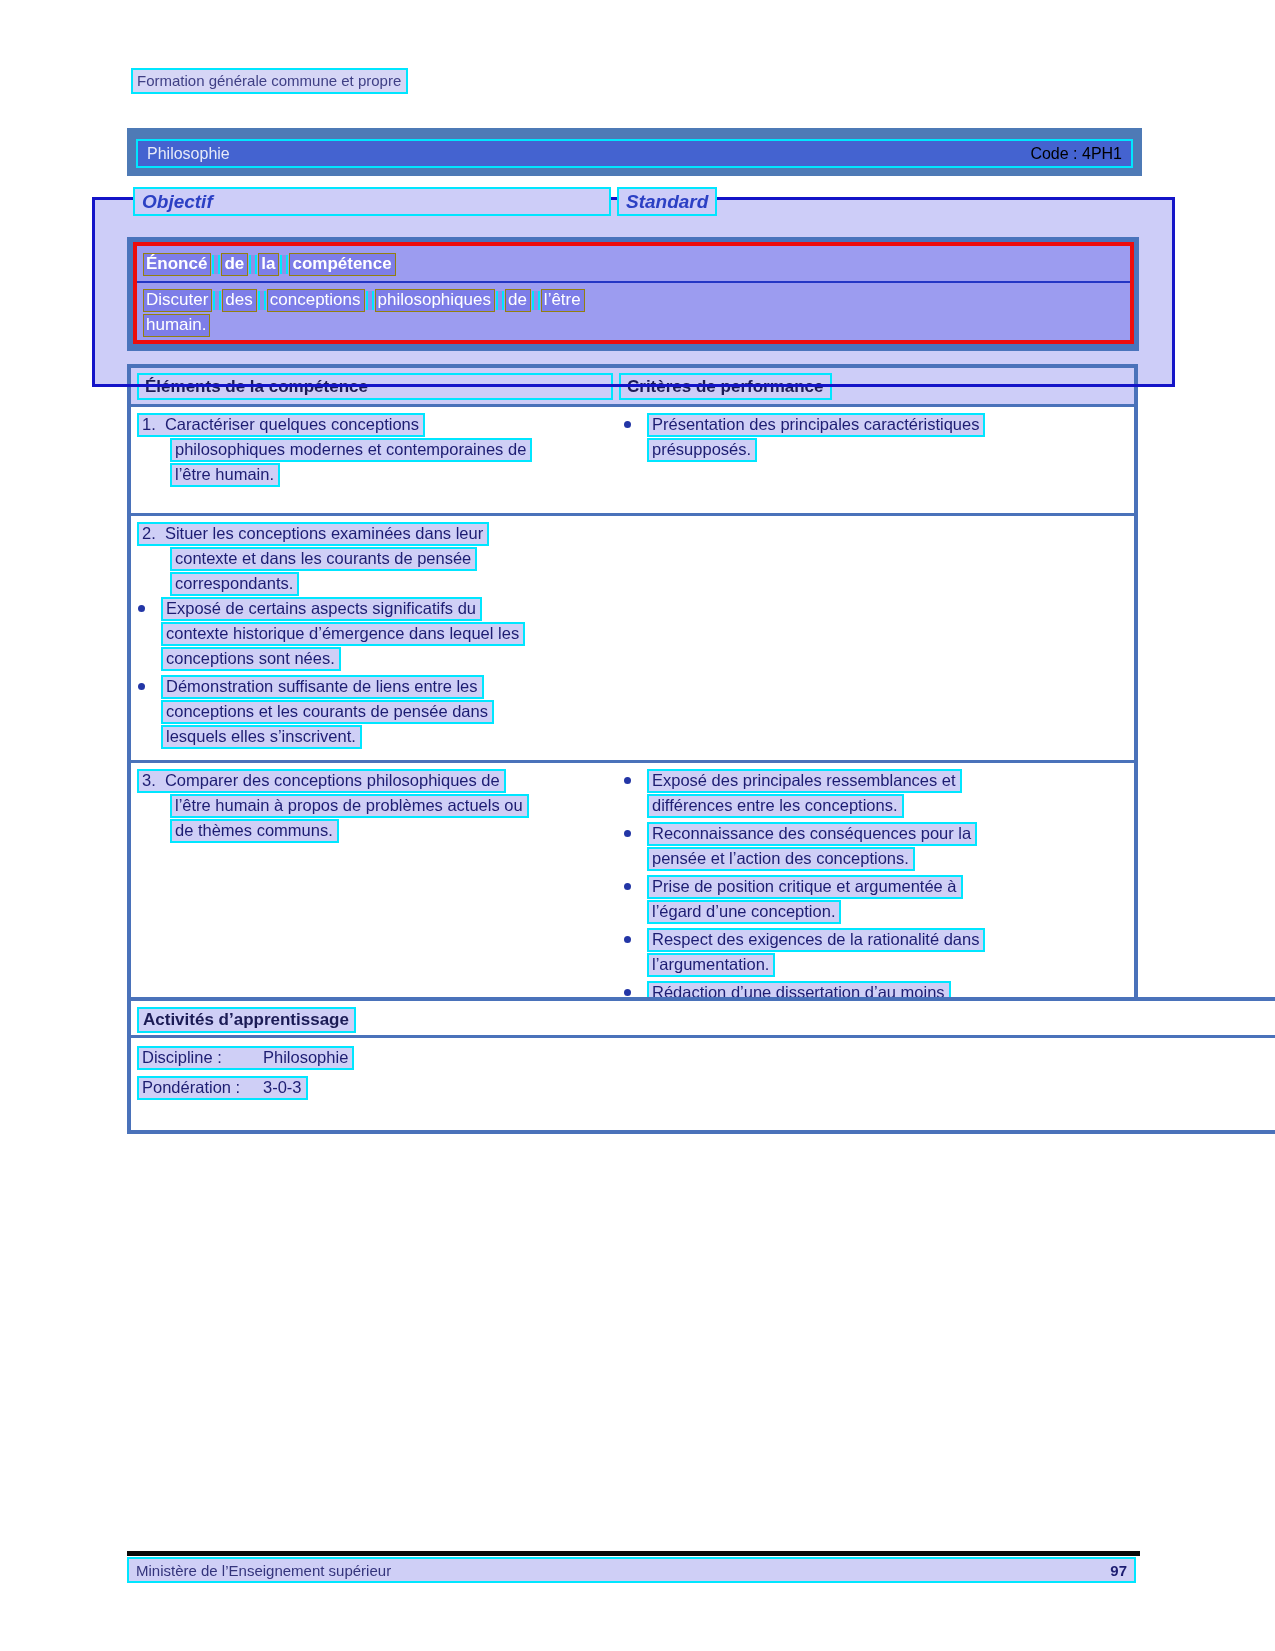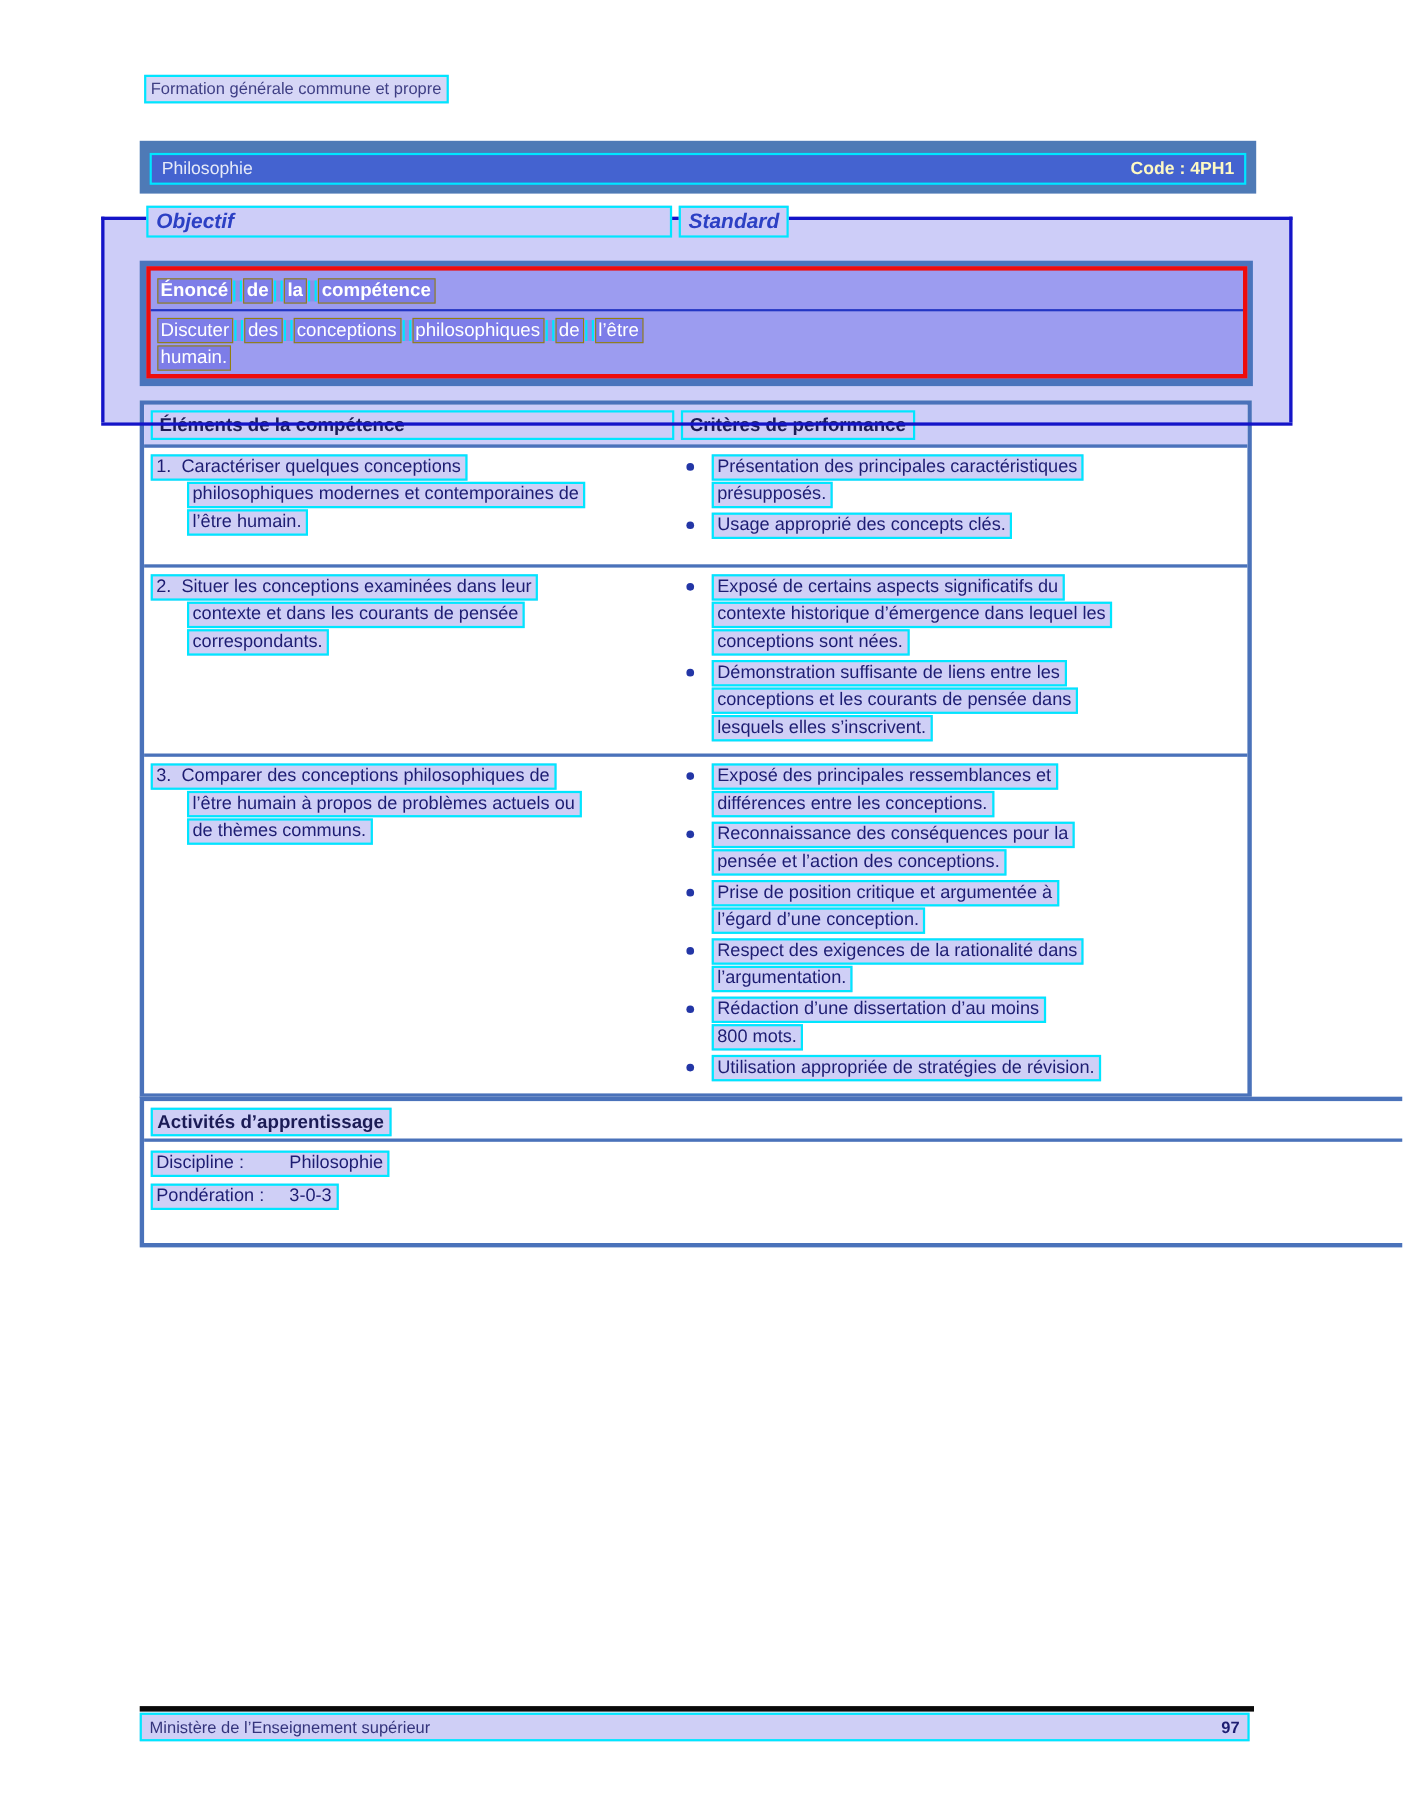--- a/index.html
+++ b/index.html
@@ -10,21 +10,21 @@
   .top-label{position:absolute;left:131px;top:68px;display:inline-block;
     background:#d6d6f6;border:2px solid #00e6ff;color:#3f3f85;
     font-size:15px;line-height:19px;padding:1px 5px 2px 4px;white-space:nowrap;}
 
   
   .header-bar{position:absolute;left:127px;top:128px;width:1015px;height:48px;background:#4e7ab6;}
   .header-inner{position:absolute;left:9px;top:11px;width:975px;height:25px;
     background:#4463d0;border:2px solid #00e6ff;display:flex;justify-content:space-between;
     align-items:center;padding:0 9px;font-size:16px;}
   .header-title{color:#e6eaf8;}
-  .header-code{color:#fef9c3;font-weight:bold;}
+  .header-code{color:#000000;}
 
   
   .overlay{position:absolute;left:92px;top:197px;width:1083px;height:187px;box-sizing:border-box;
     background:#cdcdf8;border:3px solid #1414c8;border-bottom:none;z-index:1;}
   .overlay-bottom-line{position:absolute;left:92px;top:384px;width:1083px;height:3px;
     background:#1414c8;z-index:4;}
 
   
   .heading-row{position:absolute;left:133px;top:187px;width:1000px;display:flex;z-index:2;}
   .hbox{box-sizing:border-box;background:#cdcdf8;border:2px solid #00e6ff;height:29px;
@@ -50,21 +50,21 @@
     border:4px solid #4a72ba;background:#ffffff;z-index:2;}
   .mt-header{height:39px;box-sizing:border-box;background:#cdcdf8;display:flex;
     padding:5px 0 0 6px;border-bottom:3px solid #4a72ba;}
   .thbox{box-sizing:border-box;background:#cdcdf8;border:2px solid #00e6ff;height:27px;
     font-size:17px;font-weight:bold;color:#1b1b55;line-height:23px;padding:0 6px;white-space:nowrap;}
   .thbox-left{width:476px;margin-right:6px;}
 
   .c-row{display:flex;padding:6px 0 7px 0;}
   .c-row + .c-row{border-top:3px solid #4a72ba;}
   .c-row:nth-child(1){min-height:93px;}
-  .c-row:nth-child(2){min-height:151px;}
+  .c-row:nth-child(2){min-height:151px;flex-direction:column;}
   .c-row:nth-child(3){min-height:255px;}
   .cell-left{width:486px;box-sizing:border-box;padding-left:6px;}
   .cell-right{flex:1;}
 
   .line-box{display:inline-block;background:#cfcff6;border:2px solid #00e6ff;
     color:#1d1d72;font-size:16.5px;line-height:19px;padding:0 4px 1px 3px;
     margin-bottom:1px;white-space:nowrap;}
   .el-line{white-space:nowrap;}
   .el-line.indent .line-box{margin-left:33px;}
   .el-num{font-weight:normal;}
@@ -133,23 +133,20 @@
           <div class="cell-left">
             <div class="el-line"><span class="line-box"><span class="el-num">1.</span>&nbsp;&nbsp;Caractériser quelques conceptions</span></div>
             <div class="el-line indent"><span class="line-box">philosophiques modernes et contemporaines de</span></div>
             <div class="el-line indent"><span class="line-box">l’être humain.</span></div>
           </div>
           <div class="cell-right">
             <div class="crit-item">
               <div class="crit-line"><span class="bullet"></span><span class="line-box">Présentation des principales caractéristiques</span></div>
               <div class="crit-line"><span class="line-box">présupposés.</span></div>
             </div>
-            <div class="crit-item">
-              <div class="crit-line"><span class="bullet"></span><span class="line-box">Usage approprié des concepts clés.</span></div>
-            </div>
           </div>
         </div>
         <div class="c-row">
           <div class="cell-left">
             <div class="el-line"><span class="line-box"><span class="el-num">2.</span>&nbsp;&nbsp;Situer les conceptions examinées dans leur</span></div>
             <div class="el-line indent"><span class="line-box">contexte et dans les courants de pensée</span></div>
             <div class="el-line indent"><span class="line-box">correspondants.</span></div>
           </div>
           <div class="cell-right">
             <div class="crit-item">

